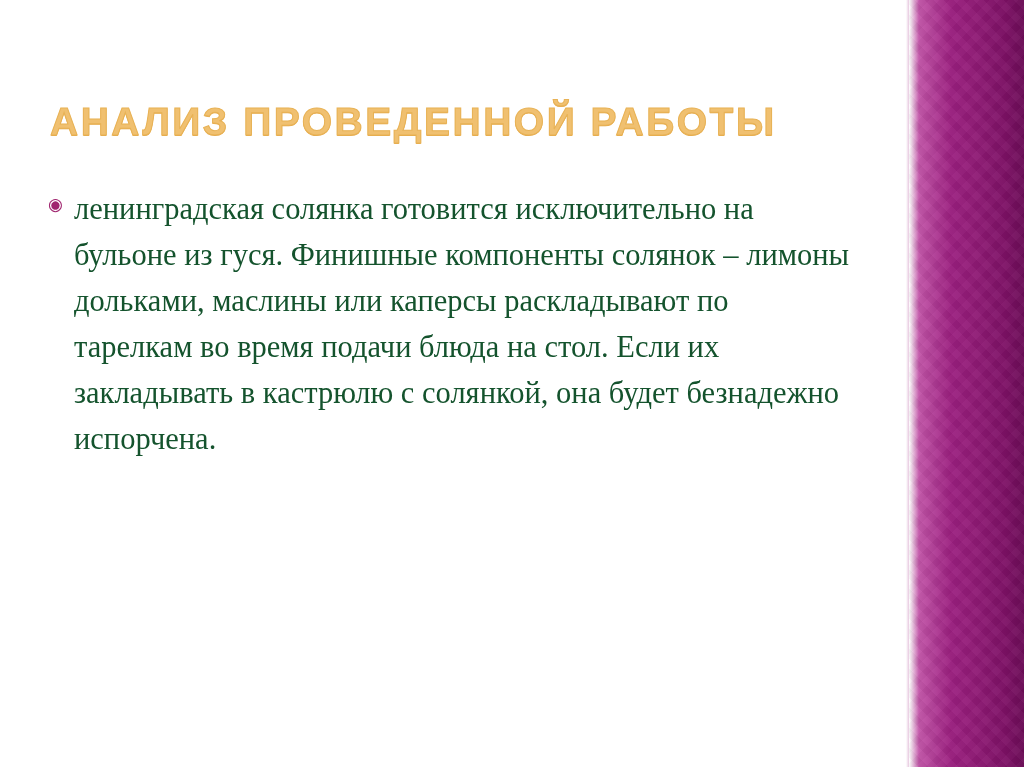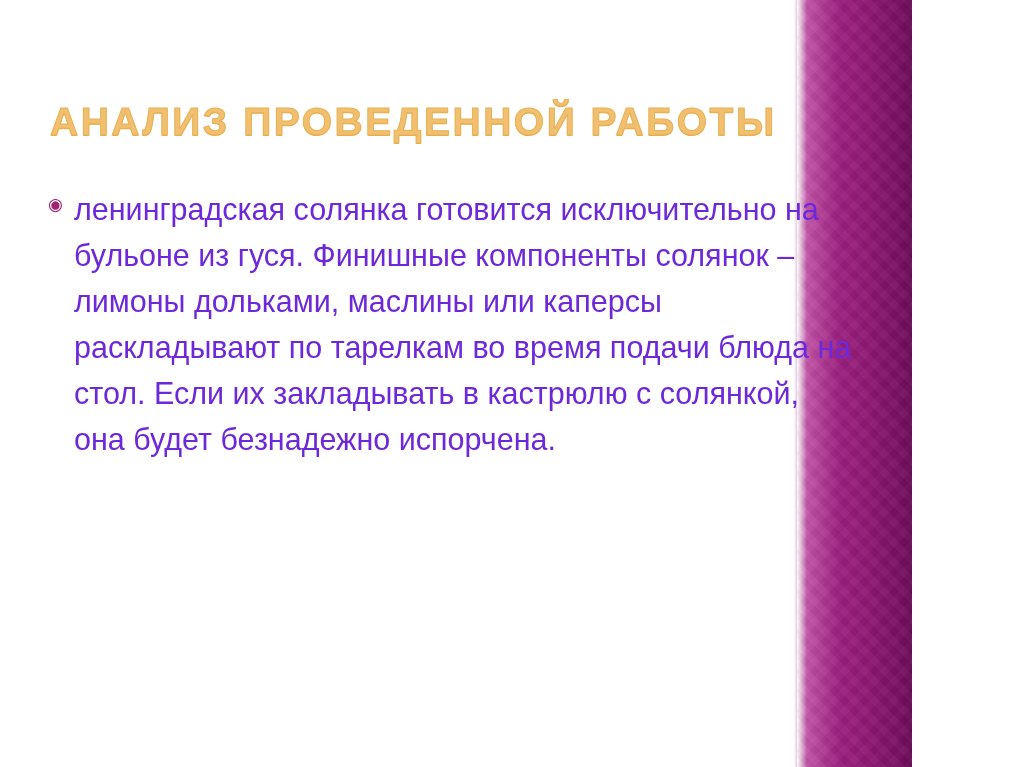--- a/index.html
+++ b/index.html
@@ -8,21 +8,21 @@
     background: #ffffff;
   }
   body {
     width: 1024px;
     height: 767px;
     font-family: "Liberation Sans", sans-serif;
     overflow: hidden;
   }
   .slide {
     position: relative;
-    width: 912px;
+    width: 1024px;
     height: 767px;
     background: #ffffff;
     overflow: hidden;
   }
 
   
   .right-band {
     position: absolute;
     top: 0;
     right: 0;
@@ -89,22 +89,22 @@
     padding-top: 10px;
     color: #a0256f;
     font-size: 17px;
     line-height: 1;
     text-align: left;
   }
   .bullet-text {
     flex: 1 1 auto;
     font-size: 30.5px;
     line-height: 46px;
-    color: #6d28d9;
-    font-family: Liberation Sans, sans-serif;
+    color: #14532d;
+    font-family: Liberation Serif, serif;
     max-width: 780px;
   }
 </style>
 </head>
 <body>
 
 <div class="slide">
 
   <div class="right-band-edge"></div>
   <div class="right-band"></div>

